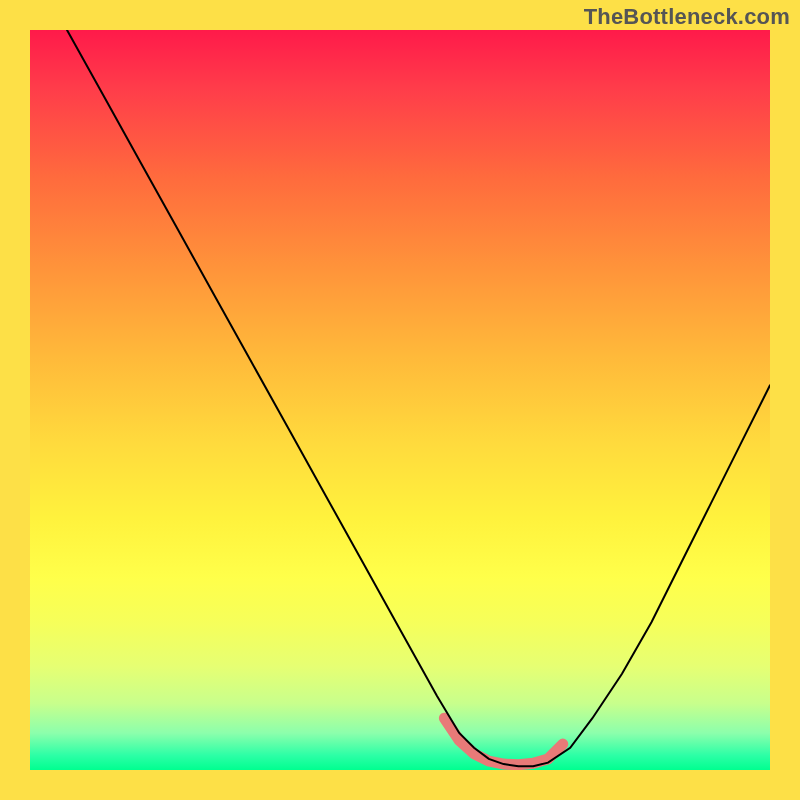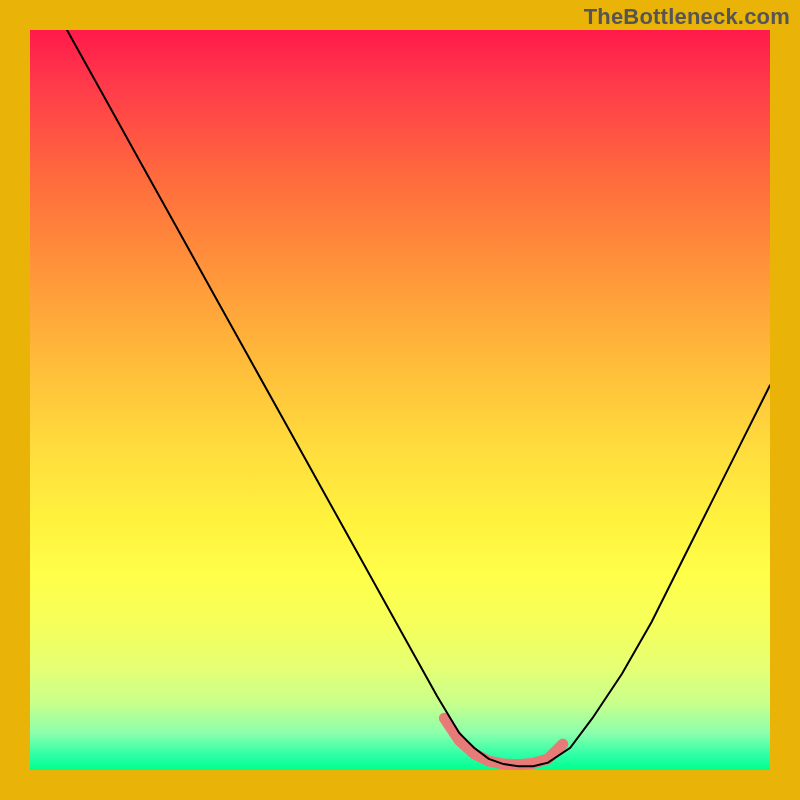--- a/index.html
+++ b/index.html
@@ -1,21 +1,21 @@
 <!DOCTYPE html>
 <html><head>
 <meta charset="utf-8">
 <style>
   * { margin: 0; padding: 0; box-sizing: border-box; }
   html, body { width: 800px; height: 800px; overflow: hidden; background: #000; }
   .frame {
     position: relative;
     width: 800px;
     height: 800px;
-    background: #eab308;
+    background: #fde047;
   }
   .watermark {
     position: absolute;
     top: 4px;
     right: 10px;
     font-family: Arial, Helvetica, sans-serif;
     font-size: 22px;
     font-weight: bold;
     color: #555;
     letter-spacing: 0.2px;

